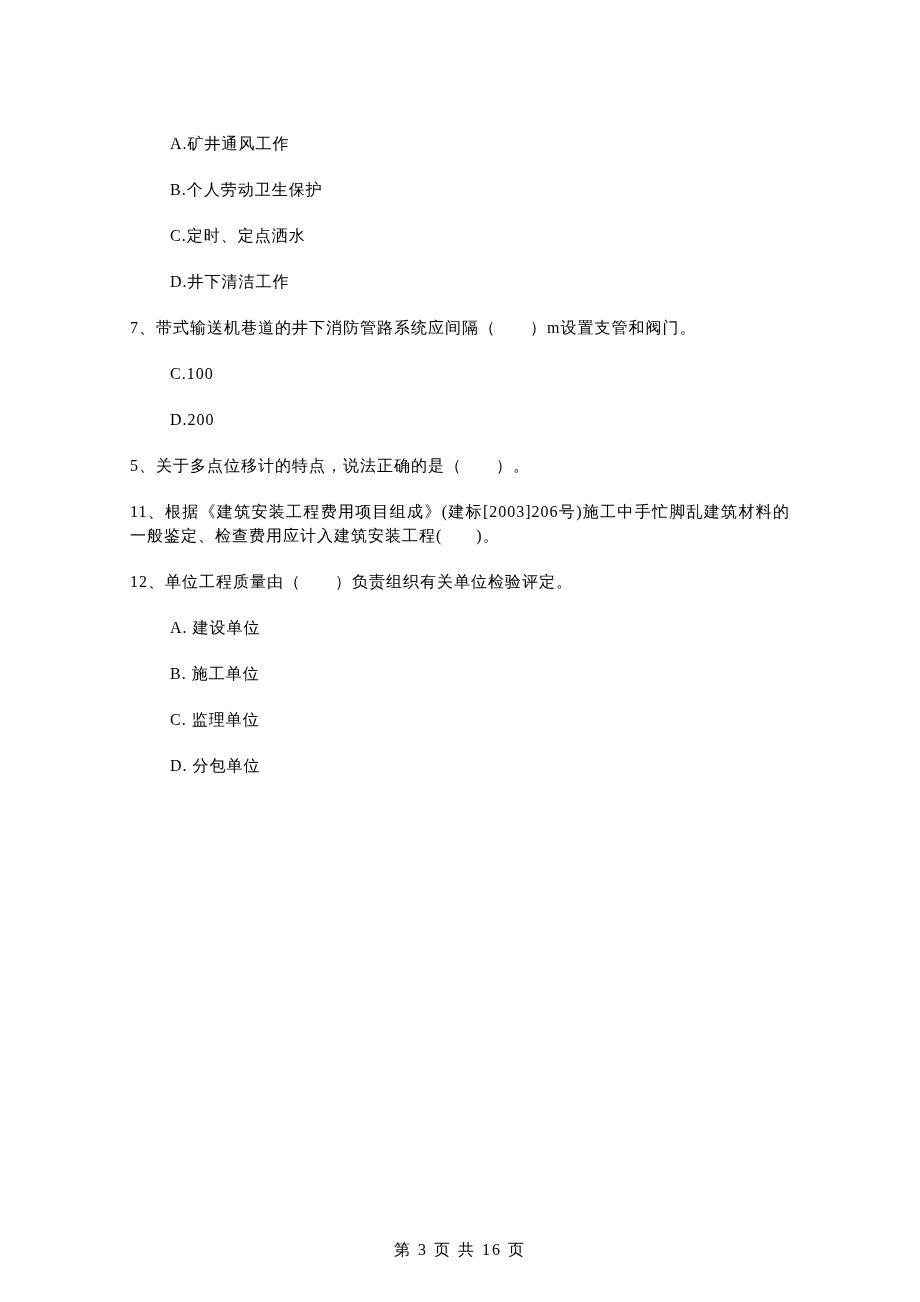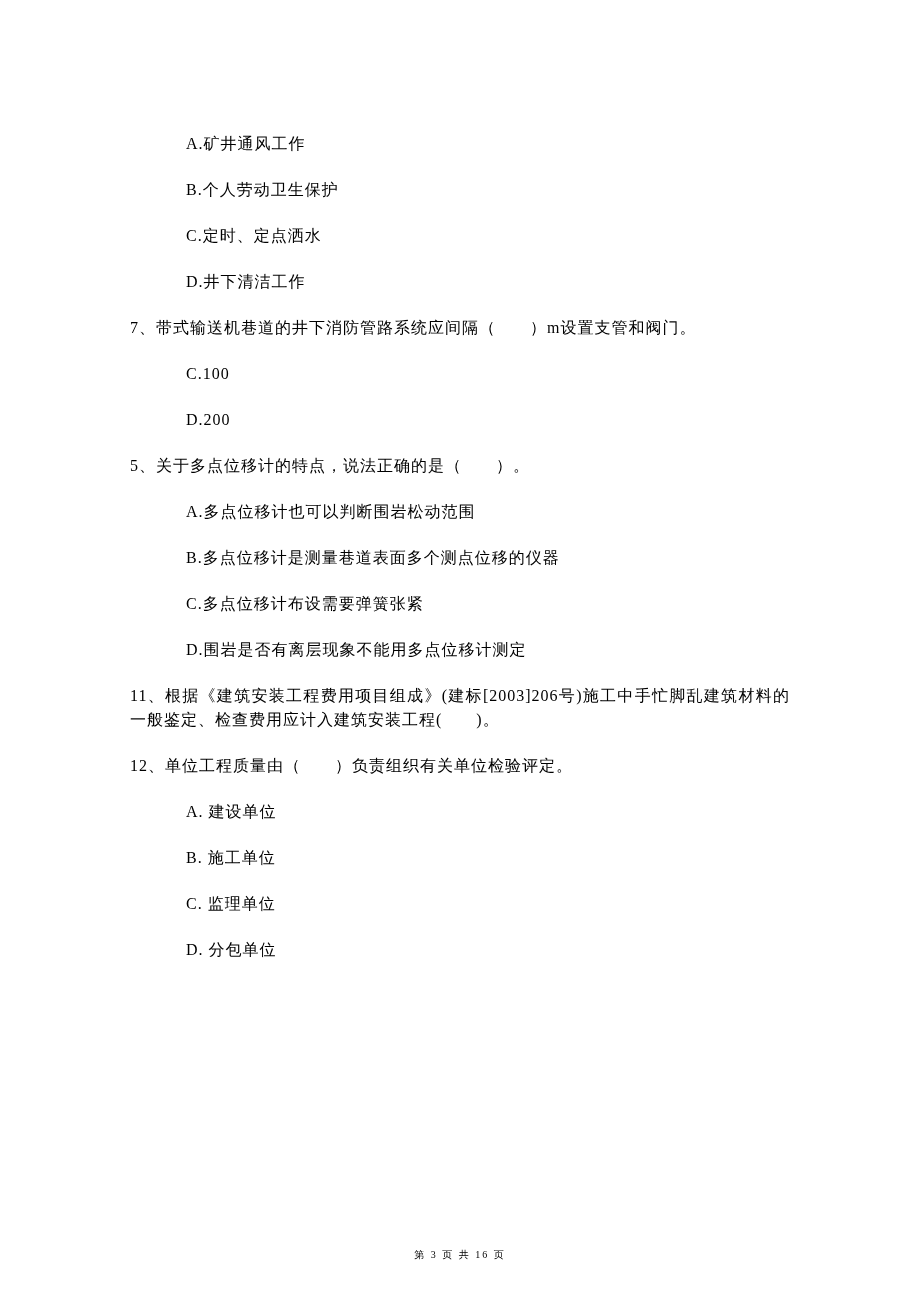--- a/index.html
+++ b/index.html
@@ -15,35 +15,35 @@
     width: 920px;
     min-height: 1302px;
     box-sizing: border-box;
     padding: 110px 130px 50px 130px;
     position: relative;
   }
   .option-group {
     padding-left: 40px;
   }
   .option {
-    margin: 22px 16px;
+    margin: 22px 0;
     letter-spacing: 1px;
   }
   .question {
     margin: 22px 0;
     letter-spacing: 1px;
     text-align: justify;
   }
   .footer {
     position: absolute;
     bottom: 40px;
     left: 0;
     width: 100%;
     text-align: center;
-    font-size: 10px;
+    font-size: 16px;
     letter-spacing: 2px;
   }
 </style>
 </head>
 <body>
 
 <div class="page">
 
   <div class="option-group">
     <div class="option">A.矿井通风工作</div>
@@ -52,26 +52,20 @@
     <div class="option">D.井下清洁工作</div>
   </div>
 
   <div class="question">7、带式输送机巷道的井下消防管路系统应间隔（　　）m设置支管和阀门。</div>
   <div class="option-group">
     <div class="option">C.100</div>
     <div class="option">D.200</div>
   </div>
 
   <div class="question">5、关于多点位移计的特点，说法正确的是（　　）。</div>
-  <div class="option-group">
-    <div class="option">A.多点位移计也可以判断围岩松动范围</div>
-    <div class="option">B.多点位移计是测量巷道表面多个测点位移的仪器</div>
-    <div class="option">C.多点位移计布设需要弹簧张紧</div>
-    <div class="option">D.围岩是否有离层现象不能用多点位移计测定</div>
-  </div>
 
   <div class="question">11、根据《建筑安装工程费用项目组成》(建标[2003]206号)施工中手忙脚乱建筑材料的一般鉴定、检查费用应计入建筑安装工程(　　)。</div>
 
   <div class="question">12、单位工程质量由（　　）负责组织有关单位检验评定。</div>
   <div class="option-group">
     <div class="option">A.  建设单位</div>
     <div class="option">B.  施工单位</div>
     <div class="option">C.  监理单位</div>
     <div class="option">D.  分包单位</div>
   </div>

